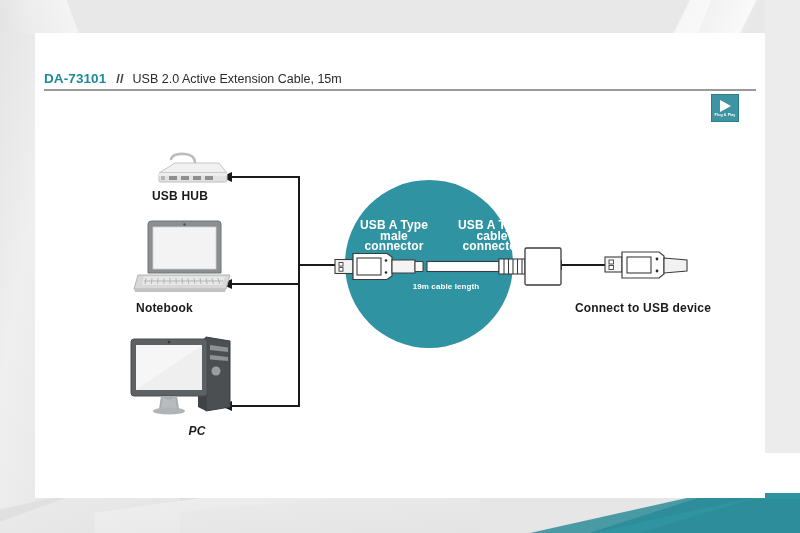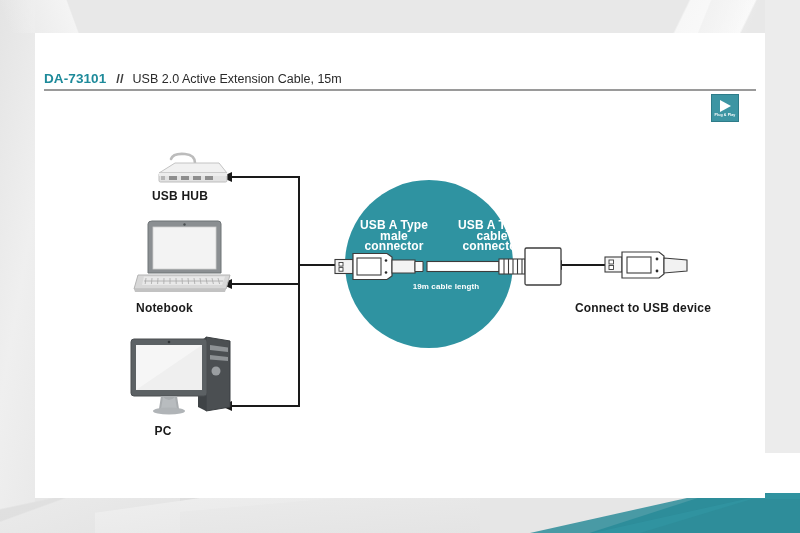--- a/index.html
+++ b/index.html
@@ -248,21 +248,21 @@
   .dev-label {
     position: absolute;
     font-size: 12px;
     font-weight: bold;
     color: #1a1a1a;
     text-align: center;
     letter-spacing: .2px;
   }
   #label-hub  { left: 100px; top: 156px; width: 90px; }
   #label-note { left: 82px;  top: 268px; width: 95px; }
-  #label-pc   { left: 88px; top: 391px; width: 80px; }
+  #label-pc   { left: 122px; top: 391px; width: 80px; font-style: italic; }
   #label-dev  { left: 528px; top: 268px; width: 160px; text-align: center; }
 
   
   #art-hub  { position: absolute; left: 118px; top: 118px; }
   #art-note { position: absolute; left: 95px;  top: 186px; }
   #art-pc   { position: absolute; left: 95px;  top: 298px; }
   #art-usbplug { position: absolute; left: 568px; top: 217px; }
 </style>
 </head>
 <body>

